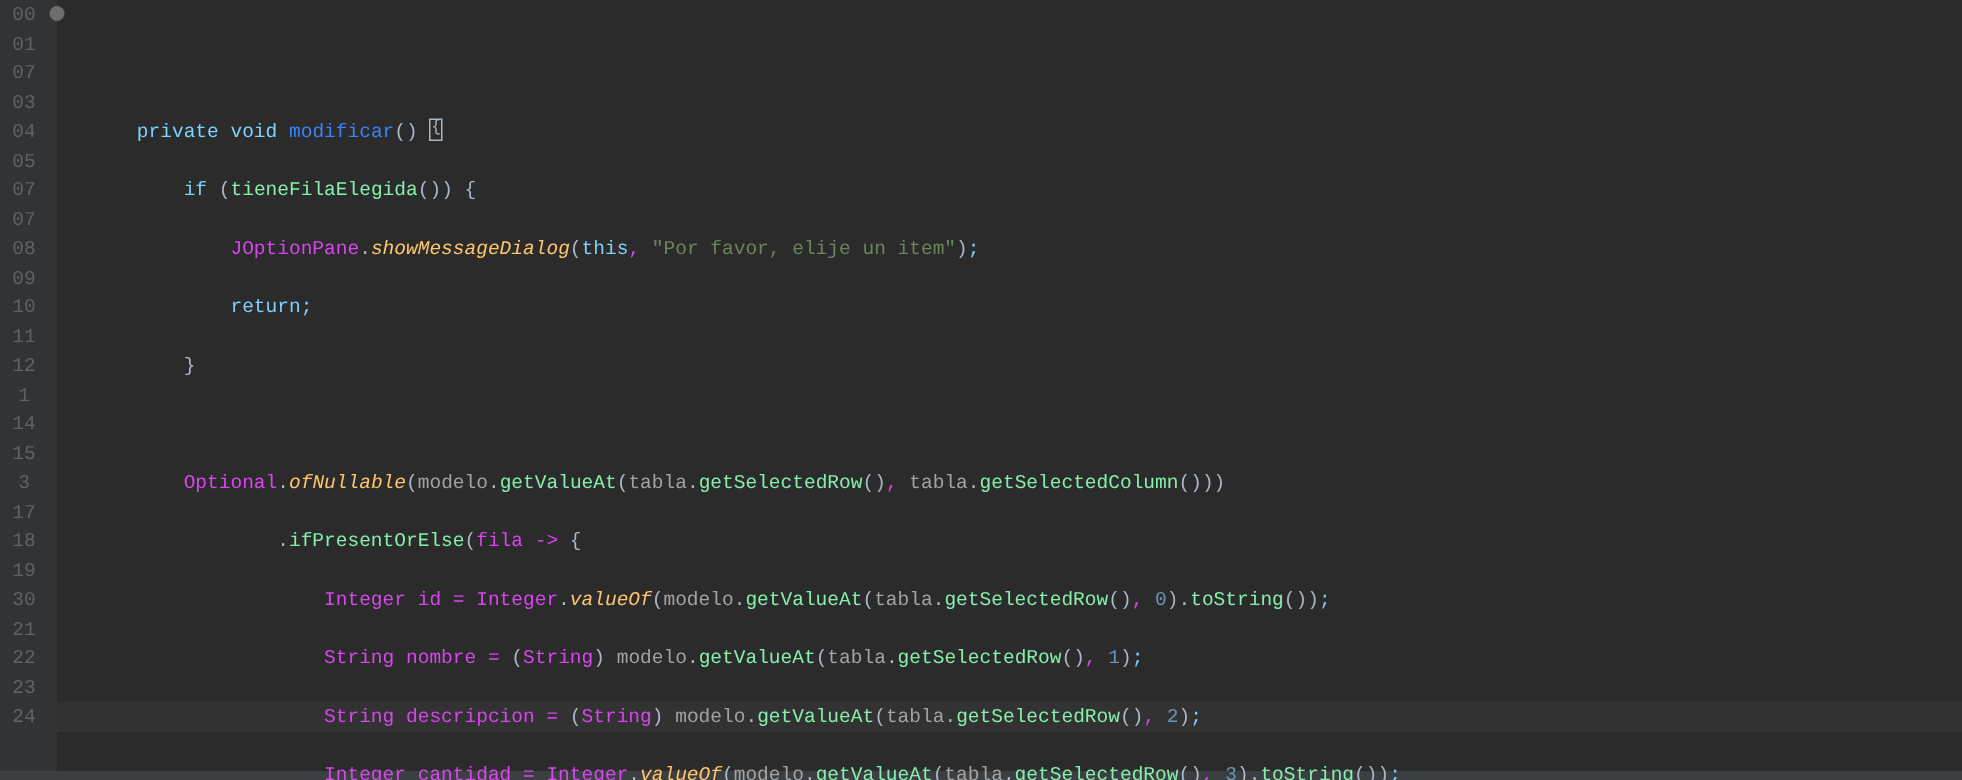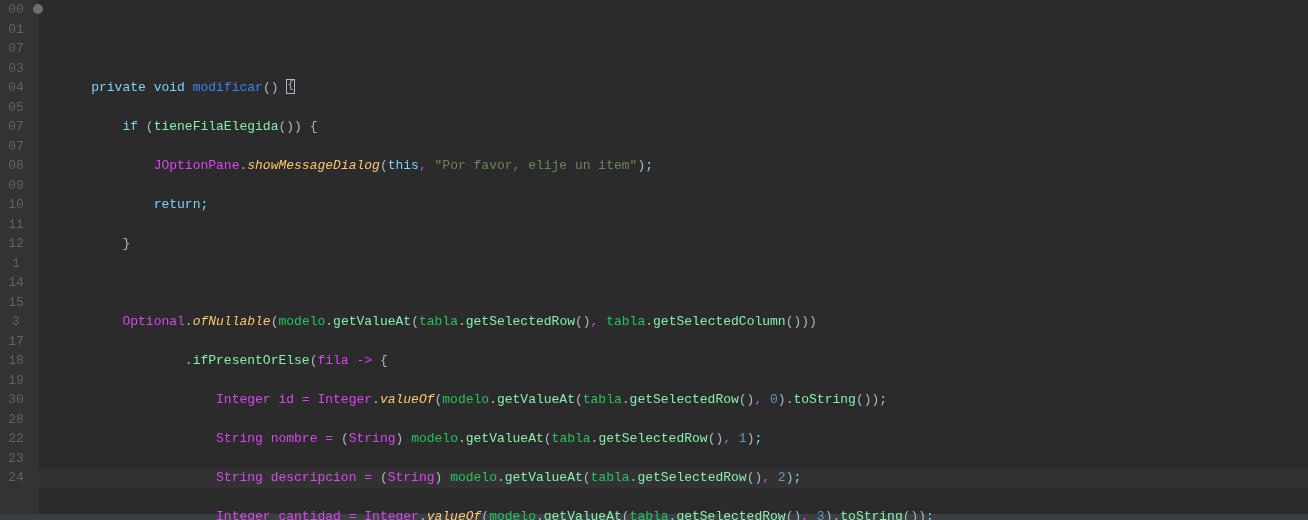--- a/index.html
+++ b/index.html
@@ -9,21 +9,21 @@
   .marker{position:absolute;left:33px;top:4px;width:10px;height:10px;border-radius:50%;background:#6e6e6e}
   .code{flex:1;padding-left:22px;white-space:pre;position:relative}
   .code .line{height:19.5px}
   .current-line{position:absolute;left:0;right:0;height:19.5px;background:#323232;z-index:0;top:468px}
   .layer{position:relative;z-index:1}
   .kw{color:#7dd3fc}
   .method{color:#3b82f6}
   .static-it{color:#ffc66d;font-style:italic}
   .literal{color:#6897bb}
   .str{color:#6a8759}
-  .field{color:#22c55e}
+  .field{color:#a3a3a3}
   .call{color:#86efac}
   .txt{color:#d946ef}
   .paren{color:#a9b7c6}
   .box{display:inline-block;border:1px solid #a9b7c6;width:7px;height:13px;vertical-align:middle;margin-bottom:2px;text-align:center;line-height:11px;font-size:11px}
   .bottom-bar{position:absolute;left:0;right:0;bottom:0;height:6px;background:#3c3f41}
 </style>
 </head>
 <body>
 
 <div class="editor">
@@ -43,21 +43,21 @@
     <div>11</div>
     <div>12</div>
     <div>1</div>
     <div>14</div>
     <div>15</div>
     <div>3</div>
     <div>17</div>
     <div>18</div>
     <div>19</div>
     <div>30</div>
-    <div>28</div>
+    <div>21</div>
     <div>22</div>
     <div>23</div>
     <div>24</div>
   </div>
 
   <div class="code">
     <div class="current-line"></div>
     <div class="layer">
 <div class="line">    <span class="kw">private</span> <span class="kw">void</span> <span class="method">modificar</span><span class="paren">(</span><span class="paren">)</span> <span class="box">{</span></div>
 <div class="line">        <span class="kw">if</span> <span class="paren">(</span><span class="call">tieneFilaElegida</span><span class="paren">()</span><span class="paren">)</span> <span class="paren">{</span></div>

